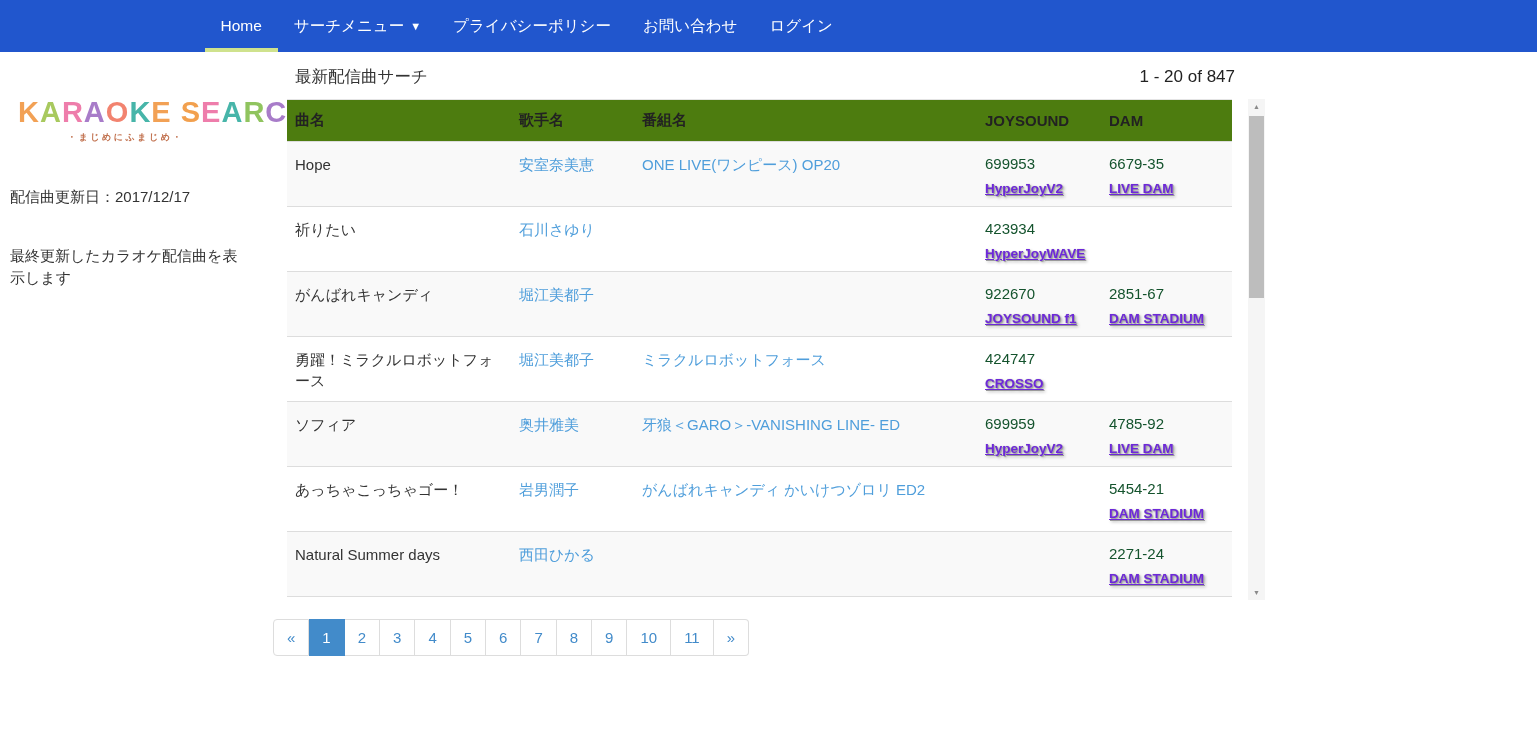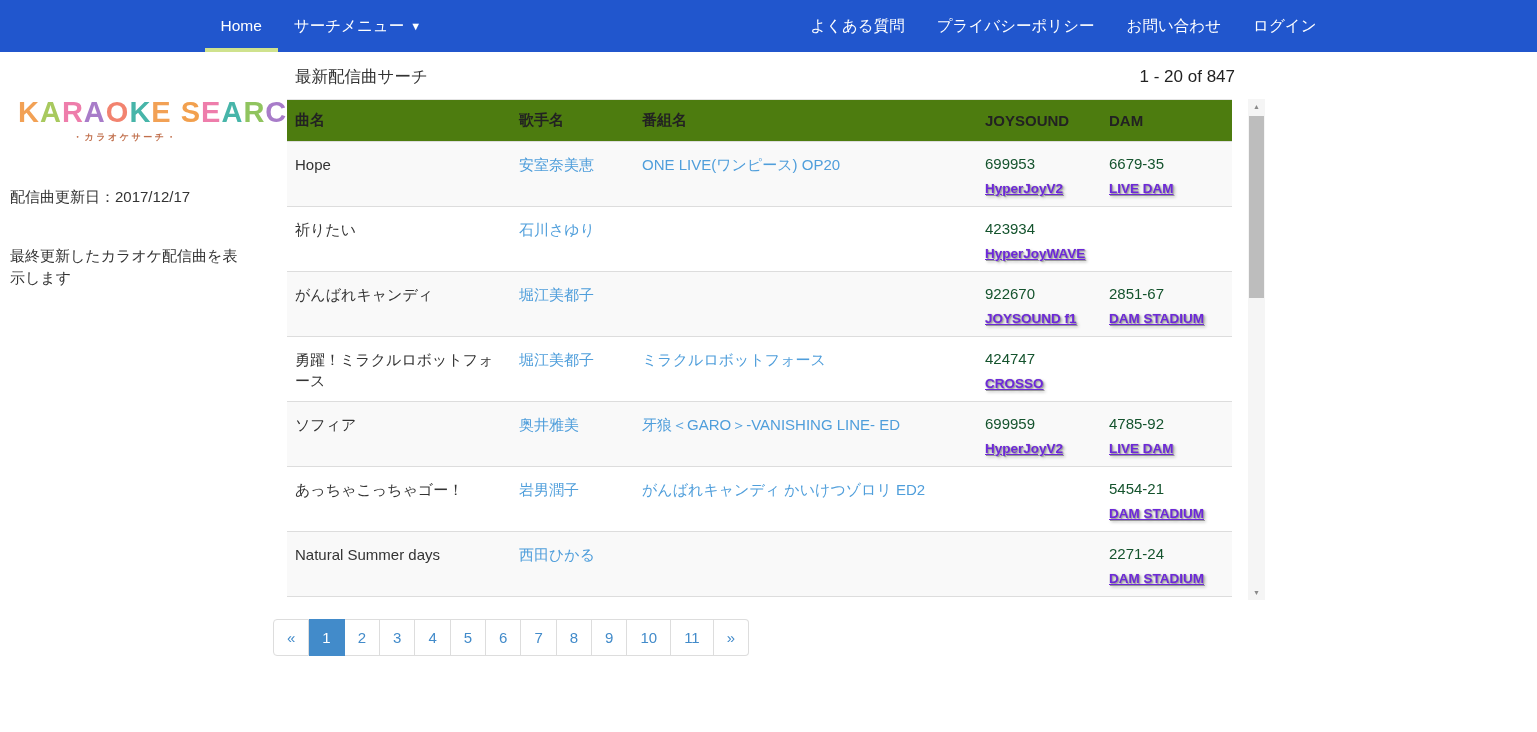--- a/index.html
+++ b/index.html
@@ -1,21 +1,21 @@
 <!DOCTYPE html>
 <html><head>
 <meta charset="utf-8">
 <style>
   * { margin:0; padding:0; box-sizing:border-box; }
   html,body { width:1537px; height:732px; overflow:hidden; background:#fff;
               font-family:"Liberation Sans","DejaVu Sans",sans-serif; color:#333; }
 
   
   .navbar { height:52px; background:#2156cd; width:100%; }
-  .nav-inner { width:1128px; margin:0 auto; height:36px; display:flex; justify-content:space-between; }
+  .nav-inner { width:1128px; margin:0 auto; height:36px; display:flex; }
   .nav-list { list-style:none; display:flex; height:52px; }
   .nav-item { color:#fff; font-size:15.5px; padding:0 16px; height:52px; display:flex;
               align-items:center; cursor:pointer; position:relative; white-space:nowrap; }
   .nav-item.active::after { content:""; position:absolute; left:0; right:0; bottom:0; height:4px; background:#cfe28d; }
   .caret { font-size:11px; margin-left:6px; color:#fff; }
 
   
   .content { display:flex; }
   .sidebar { width:287px; padding:44px 8px 0 18px; flex:none; }
   .logo-main { font-size:29px; font-weight:bold; letter-spacing:1px; white-space:nowrap; }
@@ -63,33 +63,32 @@
 <nav class="navbar">
   <div class="nav-inner">
     <ul class="nav-list">
       <li class="nav-item active">Home</li>
       <li class="nav-item">
         <span>サーチメニュー</span>
         <span class="caret">▼</span>
       </li>
     </ul>
     <ul class="nav-list">
-      <li class="nav-item">よくある質問</li>
       <li class="nav-item">プライバシーポリシー</li>
       <li class="nav-item">お問い合わせ</li>
       <li class="nav-item">ログイン</li>
     </ul>
   </div>
 </nav>
 
 <div class="content">
   <aside class="sidebar">
     <div>
       <div class="logo-main" id="logo-letters"><span style="color: rgb(242, 161, 85);">K</span><span style="color: rgb(168, 201, 94);">A</span><span style="color: rgb(238, 125, 171);">R</span><span style="color: rgb(168, 124, 201);">A</span><span style="color: rgb(242, 131, 111);">O</span><span style="color: rgb(71, 181, 169);">K</span><span style="color: rgb(242, 161, 85);">E</span><span> </span><span style="color: rgb(242, 160, 78);">S</span><span style="color: rgb(238, 125, 171);">E</span><span style="color: rgb(71, 181, 169);">A</span><span style="color: rgb(144, 196, 95);">R</span><span style="color: rgb(168, 124, 201);">C</span><span style="color: rgb(84, 185, 141);">H</span></div>
-      <div class="logo-sub">・カラオケサーチ・</div>
+      <div class="logo-sub">・まじめにふまじめ・</div>
     </div>
     <p class="update-date">配信曲更新日：2017/12/17</p>
     <p class="site-desc">最終更新したカラオケ配信曲を表示します</p>
   </aside>
 
   <main class="main">
     <div class="title-row">
       <h2>最新配信曲サーチ</h2>
       <div class="count">1 - 20 of 847</div>
     </div>

